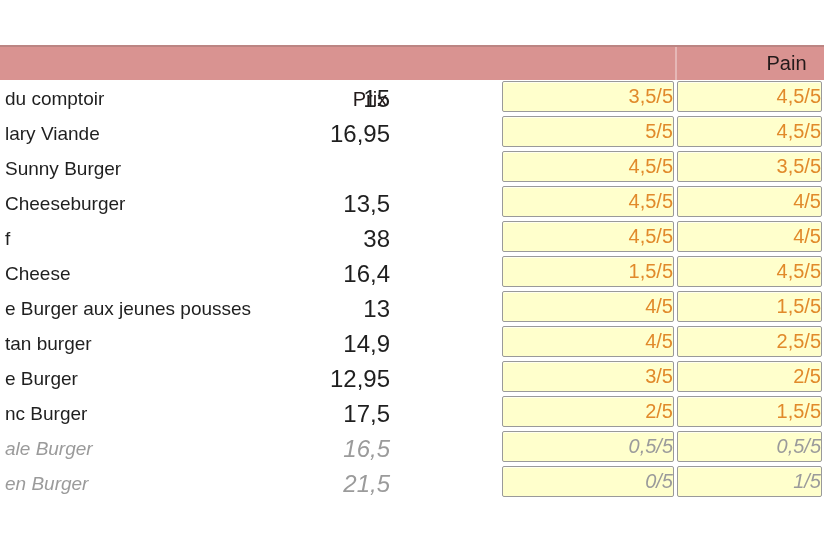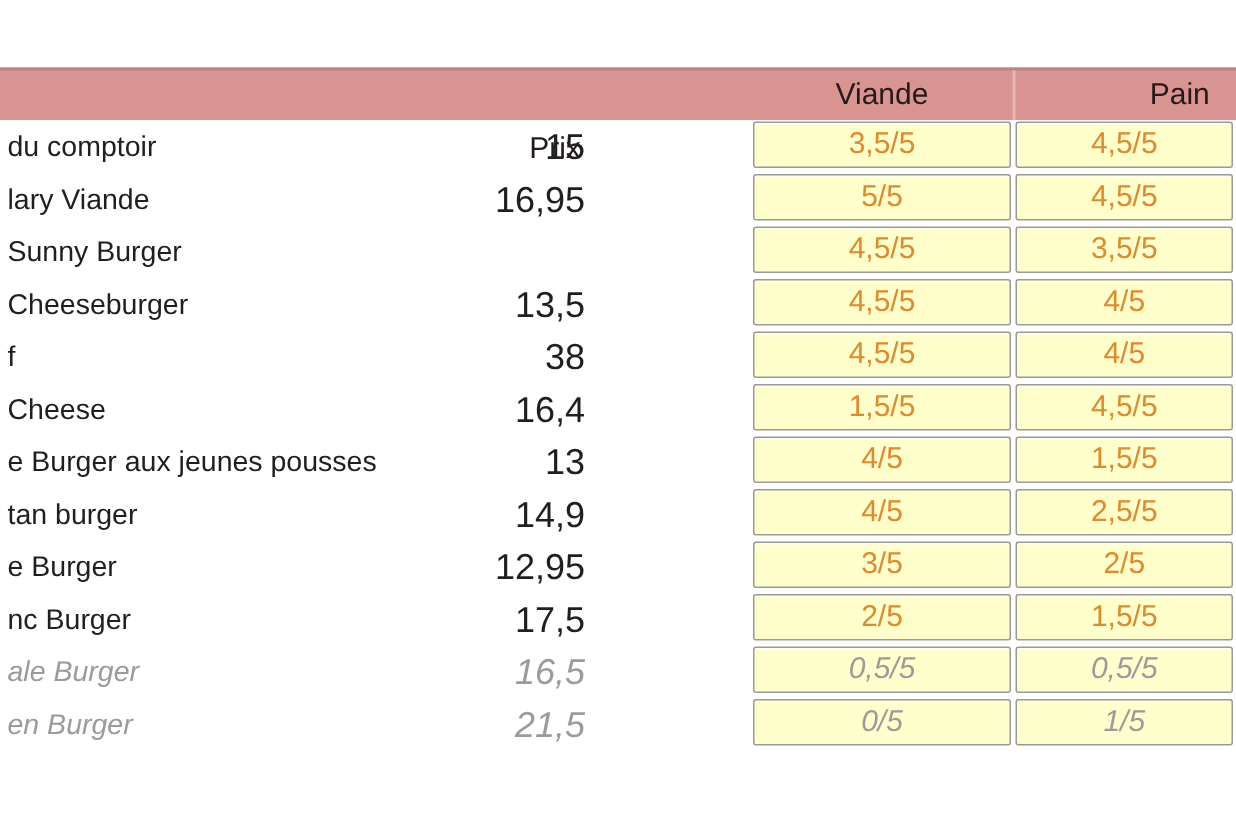--- a/index.html
+++ b/index.html
@@ -78,21 +78,21 @@
     text-align: right;
     color: var(--body-text, #1f1f1f);
   }
   .cell {
     position: absolute;
     top: 0;
     height: 29px;
     background: var(--cell-bg, #ffffcc);
     border: 1px solid var(--cell-border, #9a9a9a);
     border-radius: 2px;
-    text-align: center;
+    text-align: right;
     line-height: 29px;
     font-size: 20px;
     color: var(--rating-text, #e18a2b);
     box-shadow: inset 0 1px 0 rgba(255,255,255,0.7);
   }
   .cell.viande { left: 502px; width: 170px; }
   .cell.pain   { left: 677px; width: 143px; }
   .row.muted .name,
   .row.muted .prix,
   .row.muted .cell {
@@ -100,21 +100,20 @@
     font-style: italic;
   }
 </style>
 </head>
 <body>
 
 <div class="canvas">
 
   <div class="header-band">
     <span class="header-label h-prix">Prix</span>
-    <span class="header-label h-viande">Viande</span>
     <span class="header-label h-pain">Pain</span>
     <span class="header-seam"></span>
   </div>
 
   <div class="rows" id="rows">
   <div class="row">
     <span class="name">du comptoir</span>
     <span class="prix">15</span>
     <span class="cell viande">3,5/5</span>
     <span class="cell pain">4,5/5</span>

